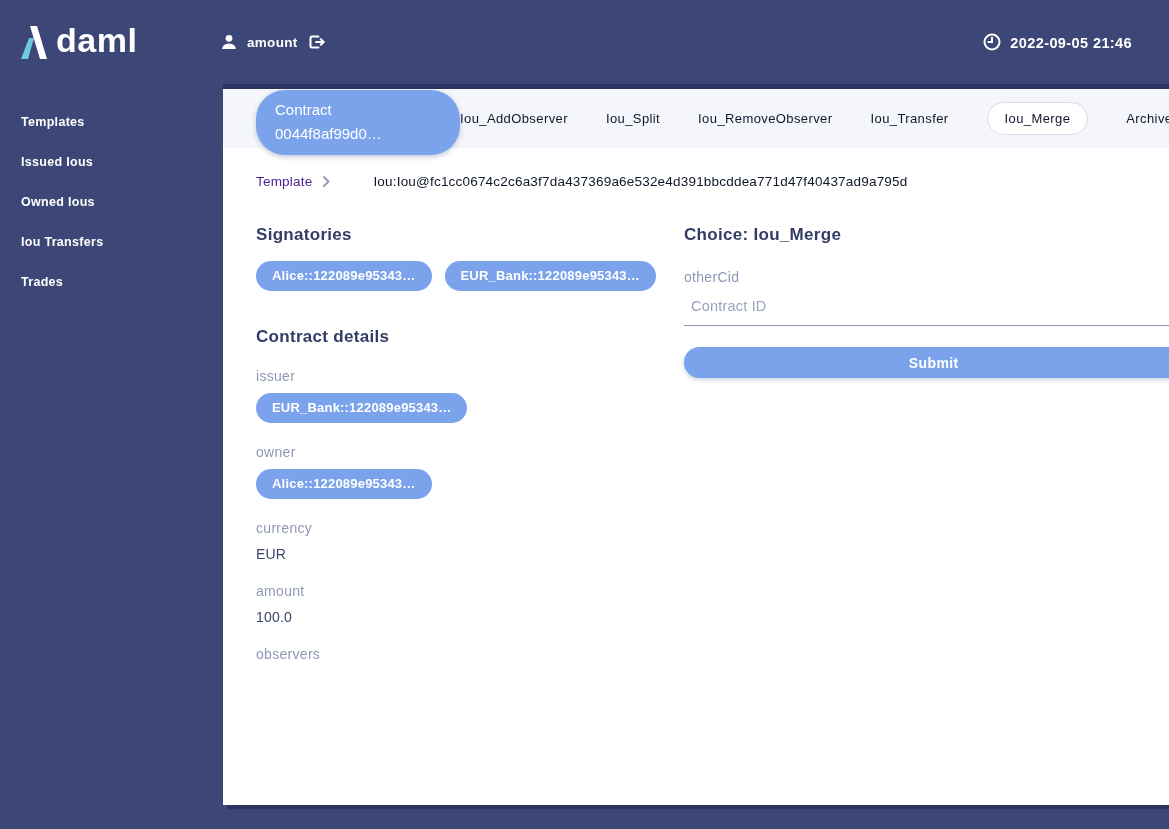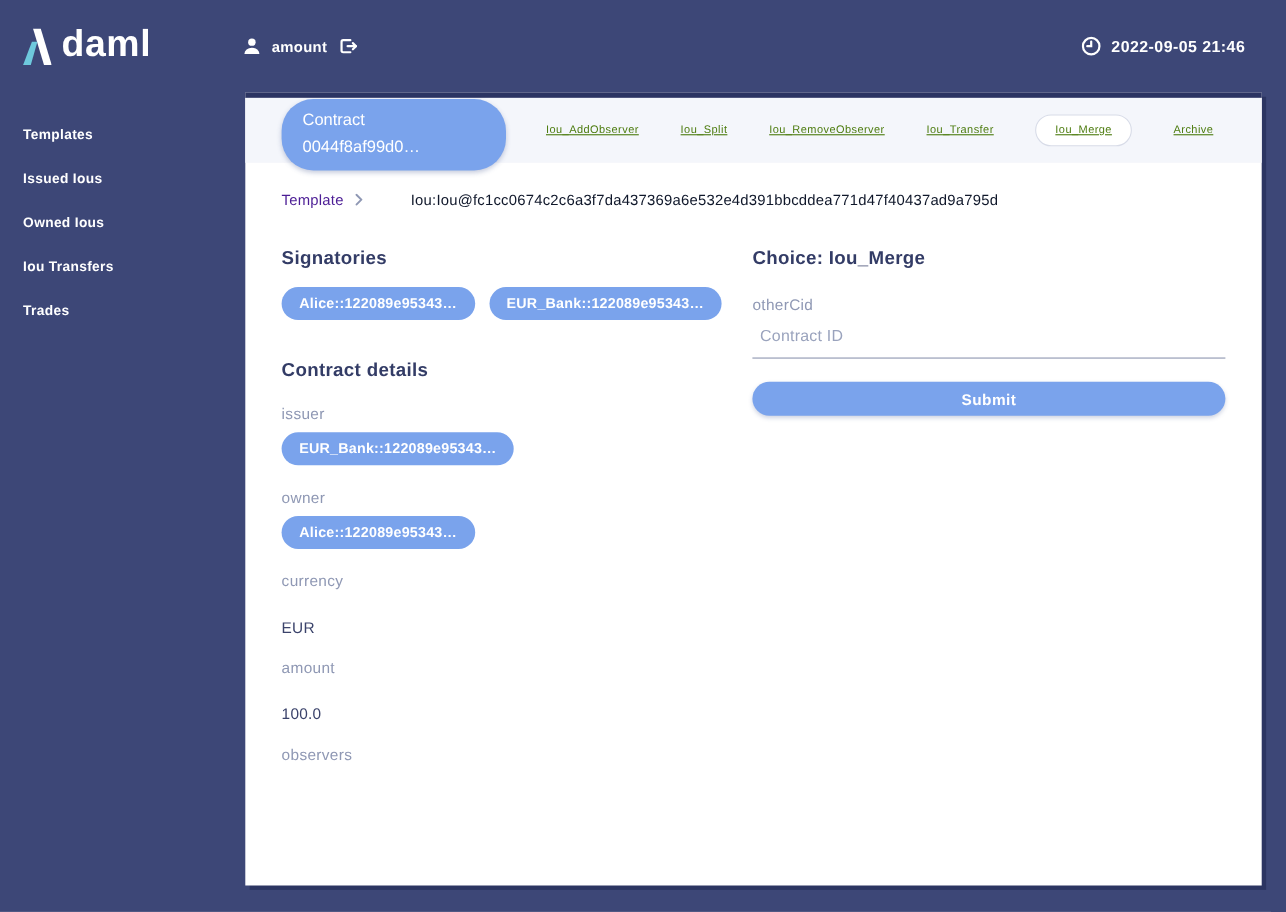--- a/index.html
+++ b/index.html
@@ -31,40 +31,40 @@
           box-shadow:4px 4px 0 rgba(28,36,78,0.5); position:relative; }
 
   
   .tabbar { background:#f4f6fb; height:59px; display:flex; align-items:center;
             padding:0 44px 0 33px; overflow:visible; }
   .contract-pill { background:#7aa3ec; border-radius:29px; color:#ffffff;
                    padding:8px 19px 10px 19px; font-size:15px; line-height:1.55;
                    margin-top:8px; position:relative; z-index:2; min-width:204px;
                    box-shadow:0 2px 5px rgba(60,80,140,0.3); cursor:pointer; }
   .choice-tabs { margin-left:auto; display:flex; align-items:center; gap:38px; }
-  .choice-tab { font-size:10px; color:#4d7c0f; letter-spacing:0.4px; cursor:pointer; white-space:nowrap;text-decoration:underline; }
+  .choice-tab { font-size:13px; color:#0f172a; letter-spacing:0.4px; cursor:pointer; white-space:nowrap; }
   .choice-tab.active { background:#ffffff; border:1px solid #d8dce8; border-radius:17px; padding:8px 17px; }
 
   
   .breadcrumb { padding:26px 0 0 33px; display:flex; align-items:center; gap:11px; font-size:13.5px; }
   .crumb-root { color:#4c1d95; letter-spacing:0.2px; cursor:pointer;text-align:right; }
   .crumb-link { color:#0f172a; letter-spacing:0.2px; cursor:pointer;margin-left:32px; }
 
   
   .columns { display:flex; padding:0 33px; }
   .col-left { width:400px; flex-shrink:0; }
   .col-right { flex:1; margin-left:28px; }
   h2.section { font-size:17px; font-weight:bold; color:#333c66; letter-spacing:0.3px; margin-top:36px; }
 
   .party-row { display:flex; gap:13px; margin-top:16px; }
   .party-pill { background:#7aa3ec; color:#ffffff; font-size:13px; font-weight:bold;
                 padding:7px 16px 8px 16px; border-radius:15px; letter-spacing:0.2px;
                 white-space:nowrap; display:inline-block; }
   .field-label { color:#8f98b4; font-size:14px; margin-top:21px; letter-spacing:0.3px; }
-  .field-value { color:#3b436b; font-size:14px; margin-top:26px; letter-spacing:0.2px; }
+  .field-value { color:#3b436b; font-size:14px; margin-top:10px; letter-spacing:0.2px; }
   .field-pill-wrap { margin-top:9px; }
   .empty-list { margin:8px 0 0 14px; border-left:2px solid #e4e8f1; padding:2px 0 2px 13px;
                 color:#3b436b; font-size:14px; letter-spacing:0.2px; }
 
   .choice-label { margin-top:24px; }
   .cid-input { width:100%; border:none; border-bottom:1px solid #8d96b0;
                padding:9px 0 11px 7px; font-size:14.5px; color:#3b436b; background:transparent;
                outline:none; margin-top:4px; font-family:inherit; letter-spacing:0.2px; }
   .cid-input::placeholder { color:#9aa3bd; }
   .submit-btn { width:100%; margin-top:21px; background:#7aa3ec; border:none; border-radius:16px;

